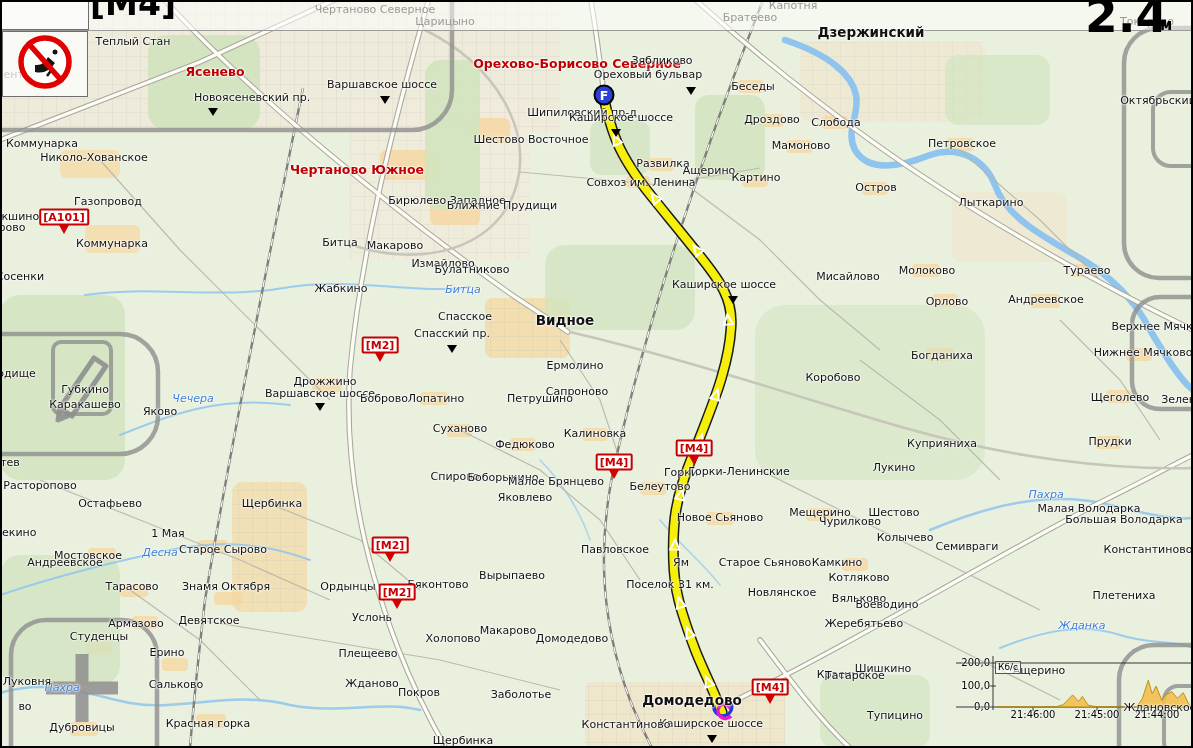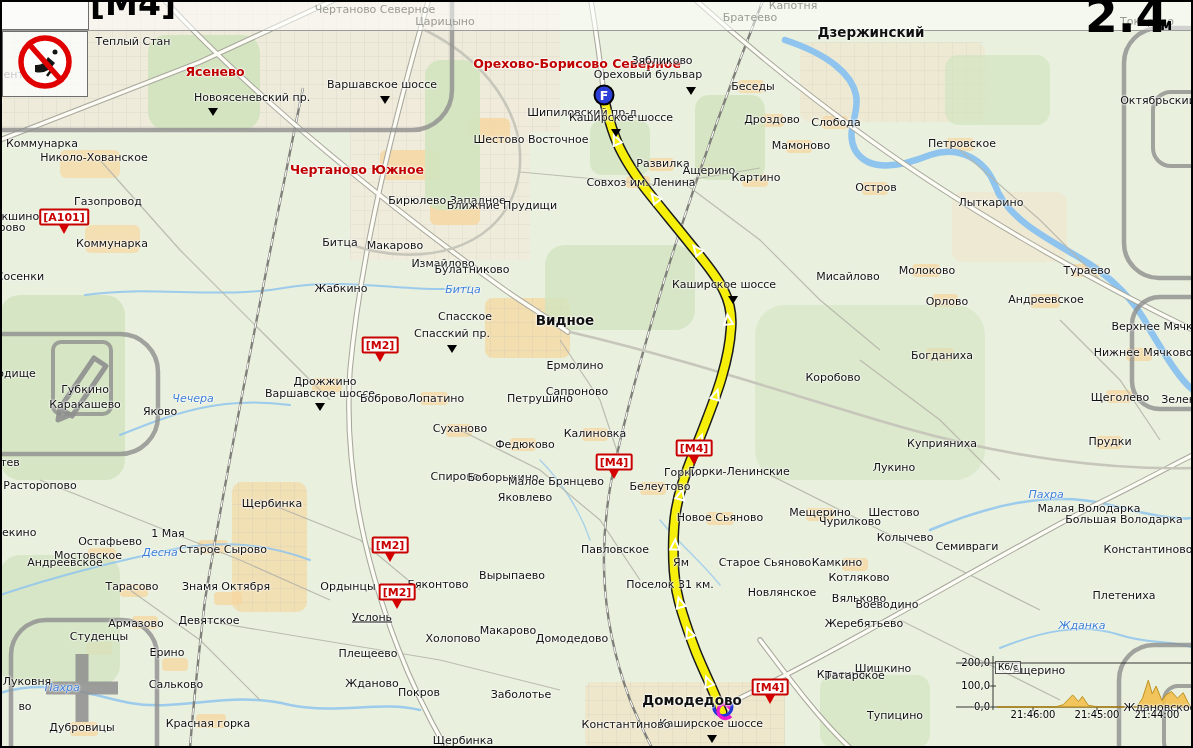--- a/index.html
+++ b/index.html
@@ -352,32 +352,32 @@
       <div class="lbl" style="left: 1092px; top: 519px; margin-left: 32px;">Большая Володарка</div>
       <div class="lbl" style="left: 1148px; top: 549px;">Константиново</div>
       <div class="lbl" style="left: 1124px; top: 595px;">Плетениха</div>
       <div class="lbl" style="left: 272px; top: 503px;">Щербинка</div>
       <div class="lbl" style="left: 13px; top: 373px;">родище</div>
       <div class="lbl" style="left: 85px; top: 389px;">Губкино</div>
       <div class="lbl" style="left: 85px; top: 404px;">Каракашево</div>
       <div class="lbl" style="left: 160px; top: 411px;">Яково</div>
       <div class="lbl" style="left: 10px; top: 462px;">тев</div>
       <div class="lbl" style="left: 40px; top: 485px;">Расторопово</div>
-      <div class="lbl" style="left: 110px; top: 503px; margin-top: 38px;">Остафьево</div>
+      <div class="lbl" style="left: 110px; top: 503px;">Остафьево</div>
       <div class="lbl" style="left: 16px; top: 532px;">векино</div>
       <div class="lbl" style="left: 168px; top: 533px;">1 Мая</div>
       <div class="lbl" style="left: 88px; top: 555px;">Мостовское</div>
       <div class="lbl" style="left: 65px; top: 562px;">Андреевское</div>
       <div class="lbl" style="left: 223px; top: 549px;">Старое Сырово</div>
       <div class="lbl" style="left: 132px; top: 586px;">Тарасово</div>
       <div class="lbl" style="left: 226px; top: 586px;">Знамя Октября</div>
       <div class="lbl" style="left: 348px; top: 586px;">Ордынцы</div>
       <div class="lbl" style="left: 438px; top: 584px;">Бяконтово</div>
       <div class="lbl" style="left: 512px; top: 575px;">Вырыпаево</div>
-      <div class="lbl" style="left: 372px; top: 617px; text-decoration: underline;">Услонь</div>
+      <div class="lbl" style="left: 372px; top: 617px;">Услонь</div>
       <div class="lbl" style="left: 136px; top: 623px;">Армазово</div>
       <div class="lbl" style="left: 209px; top: 620px;">Девятское</div>
       <div class="lbl" style="left: 99px; top: 636px;">Студенцы</div>
       <div class="lbl" style="left: 167px; top: 652px;">Ерино</div>
       <div class="lbl" style="left: 453px; top: 638px;">Холопово</div>
       <div class="lbl" style="left: 508px; top: 630px;">Макарово</div>
       <div class="lbl" style="left: 572px; top: 638px;">Домодедово</div>
       <div class="lbl" style="left: 27px; top: 681px;">Луковня</div>
       <div class="lbl" style="left: 6px; top: 706px; padding-left: 38px;">во</div>
       <div class="lbl" style="left: 176px; top: 684px;">Сальково</div>

